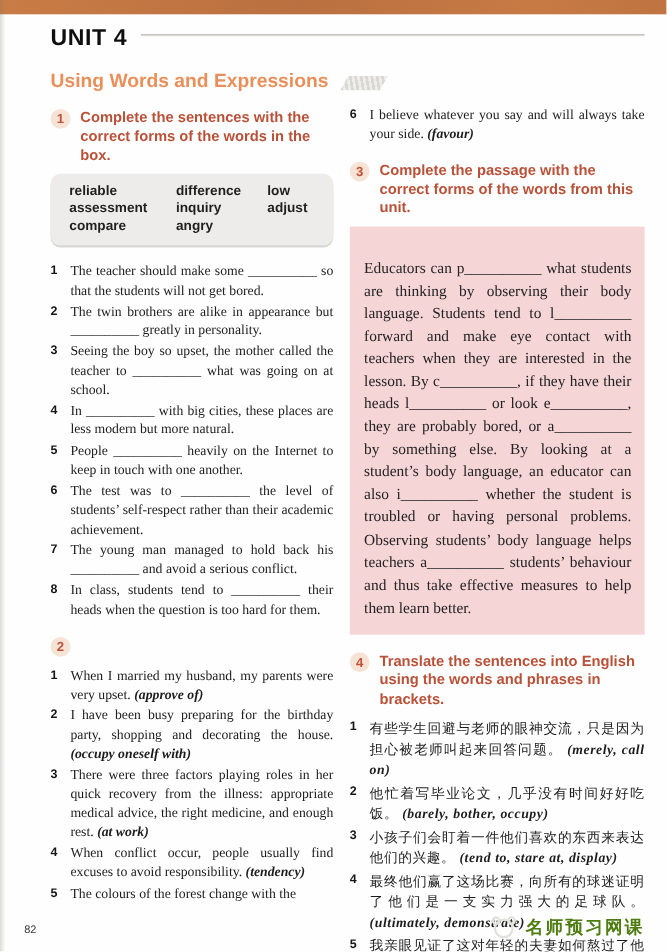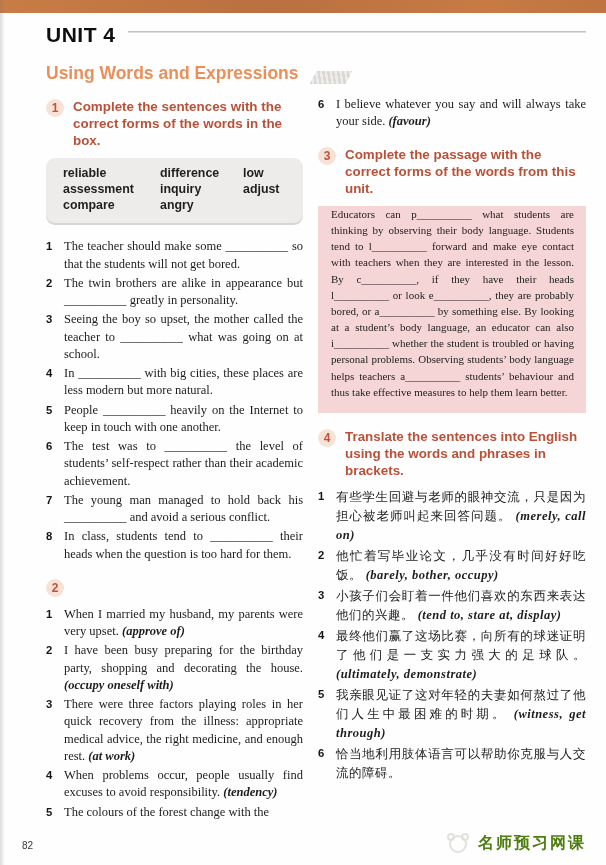--- a/index.html
+++ b/index.html
@@ -22,21 +22,21 @@
   }
   .content { padding:10px 20px 0 46px; }
 
   .unit-row { display:flex; align-items:center; gap:12px; margin-top:0; }
   .unit-title {
     font-family:"Liberation Sans", sans-serif;
     font-weight:bold; font-size:21px; color:#0e0e0e; letter-spacing:0.5px;
   }
   .unit-rule { flex:1; height:2px; background:linear-gradient(#b9b6b2,#eceae7); margin-top:-6px; }
 
-  .section-row { display:flex; align-items:flex-end; gap:14px; margin-top:16px; }
+  .section-row { display:flex; align-items:center; gap:14px; margin-top:16px; }
   .section-title {
     font-family:"Liberation Sans", sans-serif;
     font-weight:bold; font-size:17.5px; color:#e9905a;
   }
   .hatch {
     width:36px; height:13px; transform:skewX(-28deg); margin-top:3px;
     background:repeating-linear-gradient(55deg,#dad8d4 0 2px,#efedea 2px 4px);
   }
 
   .columns { display:flex; gap:15px; margin-top:12px; }
@@ -70,23 +70,23 @@
     font-family:"Liberation Sans", sans-serif; font-weight:bold;
     font-size:11.3px; width:11px; flex-shrink:0; padding-top:1px; color:#151515;
   }
   .item-text { flex:1; text-align:justify; }
   .hint { font-weight:bold; font-style:italic; white-space:nowrap; }
   .hint-wrap { white-space:normal; }
   .cont-item { padding-left:18px; font-size:12.5px; line-height:1.38; margin-bottom:2px; }
 
   .pink-box {
     background:#f6d5d7;
-    padding:0 12px 13px 13px;
+    padding:29px 12px 13px 13px;
     margin:7px 0 4px 0;
-    font-size:11px; line-height:1.47; text-align:justify; color:#222;
+    font-size:14px; line-height:1.47; text-align:justify; color:#222;
   }
 
   .zh .item-text { letter-spacing:0.5px; line-height:1.52; }
 
   .page-num {
     position:absolute; left:22px; bottom:14px;
     font-family:"Liberation Sans", sans-serif; font-size:10px; color:#3a3a3a;
   }
   .watermark {
     position:absolute; right:20px; bottom:10px;
@@ -183,21 +183,21 @@
         <div class="item">
           <span class="item-num">2</span>
           <span class="item-text"><span>I have been busy preparing for the birthday party, shopping and decorating the house.</span> <span class="hint hint-wrap">(occupy oneself with)</span></span>
         </div>
         <div class="item">
           <span class="item-num">3</span>
           <span class="item-text"><span>There were three factors playing roles in her quick recovery from the illness: appropriate medical advice, the right medicine, and enough rest.</span> <span class="hint hint-wrap">(at work)</span></span>
         </div>
         <div class="item">
           <span class="item-num">4</span>
-          <span class="item-text"><span>When problems occur, people usually find excuses to avoid responsibility.</span> <span class="hint hint-wrap">(tendency)</span></span>
+          <span class="item-text"><span>When conflict occur, people usually find excuses to avoid responsibility.</span> <span class="hint hint-wrap">(tendency)</span></span>
         </div>
         <div class="item">
           <span class="item-num">5</span>
           <span class="item-text">The colours of the forest change with the</span>
         </div>
       </div>
 
     </div>
 
     <div class="col-right">

